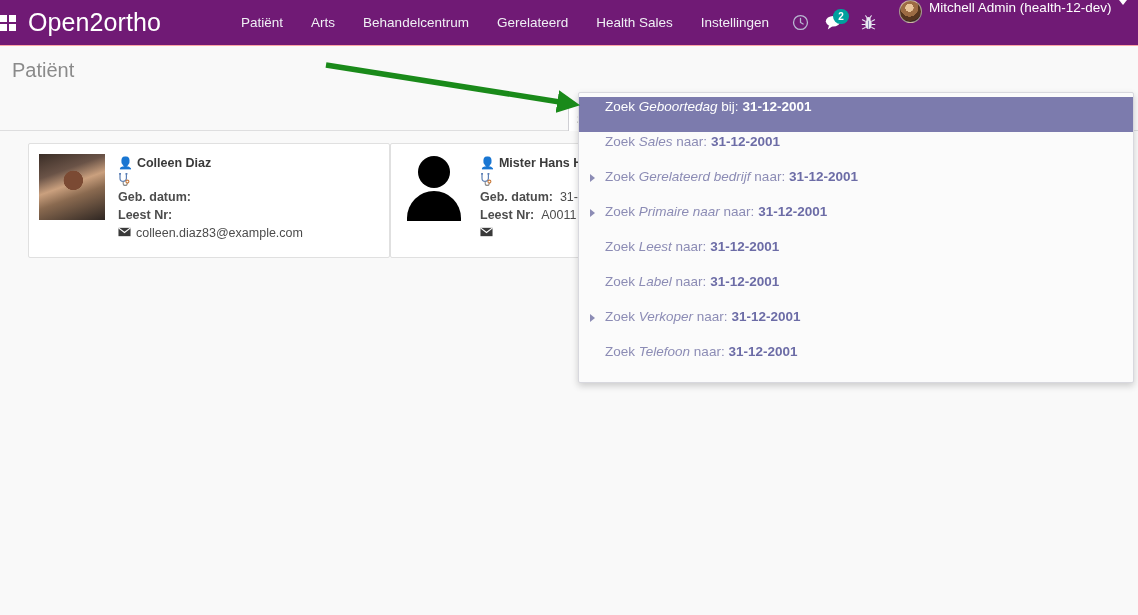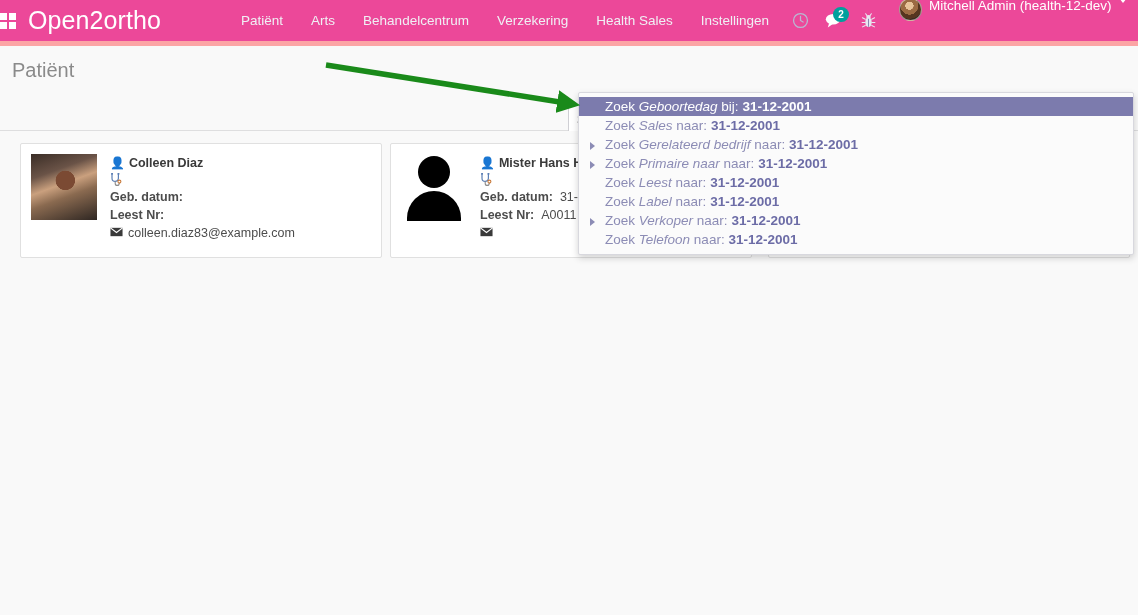--- a/index.html
+++ b/index.html
@@ -10,22 +10,22 @@
     font-family: "Liberation Sans", sans-serif;
     font-size: 13px;
     color: #4c4c4c;
     overflow: hidden;
   }
 
   
   #navbar {
     position: absolute; top: 0; left: 0;
     width: 1138px; height: 46px;
-    background: #ec4899;
-    border-bottom: 5px solid #fca5a5;
+    background: #701a75;
+    border-bottom: 1px solid #fca5a5;
     display: flex; align-items: center;
     color: #ffffff;
   }
   #apps-grid-icon {
     width: 46px; height: 46px;
     display: flex; align-items: center; justify-content: center;
     cursor: pointer;
   }
   .grid-glyph { display: grid; grid-template-columns: 7px 7px; grid-template-rows: 7px 7px; gap: 2px; }
   .grid-glyph i { background: #ffffff; display: block; }
@@ -137,21 +137,21 @@
     width: 556px;
     background: #fbfbfb;
     border: 1px solid #d8d8de;
     border-radius: 2px;
     box-shadow: 0 3px 7px rgba(0,0,0,.18);
     padding: 4px 0 5px 0;
     z-index: 40;
   }
   .dd-item {
     position: relative;
-    height: 19px;
+    height: 35px;
     line-height: 19px;
     padding: 0 8px 0 26px;
     font-size: 13.5px;
     color: #8c8cb5;
     white-space: nowrap;
     cursor: pointer;
     overflow: hidden;
   }
   .dd-item.selected { background: #7c7bad; color: #ffffff; }
   .dd-item .fld { font-style: italic; }
@@ -175,21 +175,21 @@
   .kcard {
     position: absolute; top: 12px;
     width: 362px; height: 115px;
     background: #ffffff;
     border: 1px solid #e0e0e0;
     border-radius: 2px;
     display: flex;
     padding: 10px;
     cursor: pointer;
   }
-  #kcard-0 { left: 20px; }
+  #kcard-0 { left: 28px; }
   #kcard-1 { left: 390px; }
   .kimg { width: 66px; height: 66px; flex: none; margin-right: 13px; }
   .kimg.photo {
     background:
       radial-gradient(circle at 52% 40%, #7b4a33 0 18%, transparent 19%),
       linear-gradient(160deg, #3a2d26 0%, #6a5347 28%, #caa07e 46%, #8a6a50 62%, #2e2622 100%);
   }
   .kimg.placeholder { position: relative; background: transparent; }
   .kimg.placeholder .head {
     position: absolute; left: 17px; top: 2px;
@@ -230,21 +230,21 @@
         <i></i>
     </span>
   </div>
 
   <div id="brand">Open2ortho</div>
 
   <div id="main-menu">
     <div class="menu-item">Patiënt</div>
     <div class="menu-item">Arts</div>
     <div class="menu-item">Behandelcentrum</div>
-    <div class="menu-item">Verzekering</div>
+    <div class="menu-item">Gerelateerd</div>
     <div class="menu-item">Health Sales</div>
     <div class="menu-item">Instellingen</div>
   </div>
 
   <div id="navbar-right">
 
     <div class="nav-icon">
       <svg width="17" height="17" viewBox="0 0 20 20" aria-hidden="true">
         <circle cx="10" cy="10" r="8.2" fill="none" stroke="#b9b8d2" stroke-width="1.5"></circle>
         <path d="M10 5.3 V10 L13.1 11.8" fill="none" stroke="#b9b8d2" stroke-width="1.5" stroke-linecap="round"></path>

